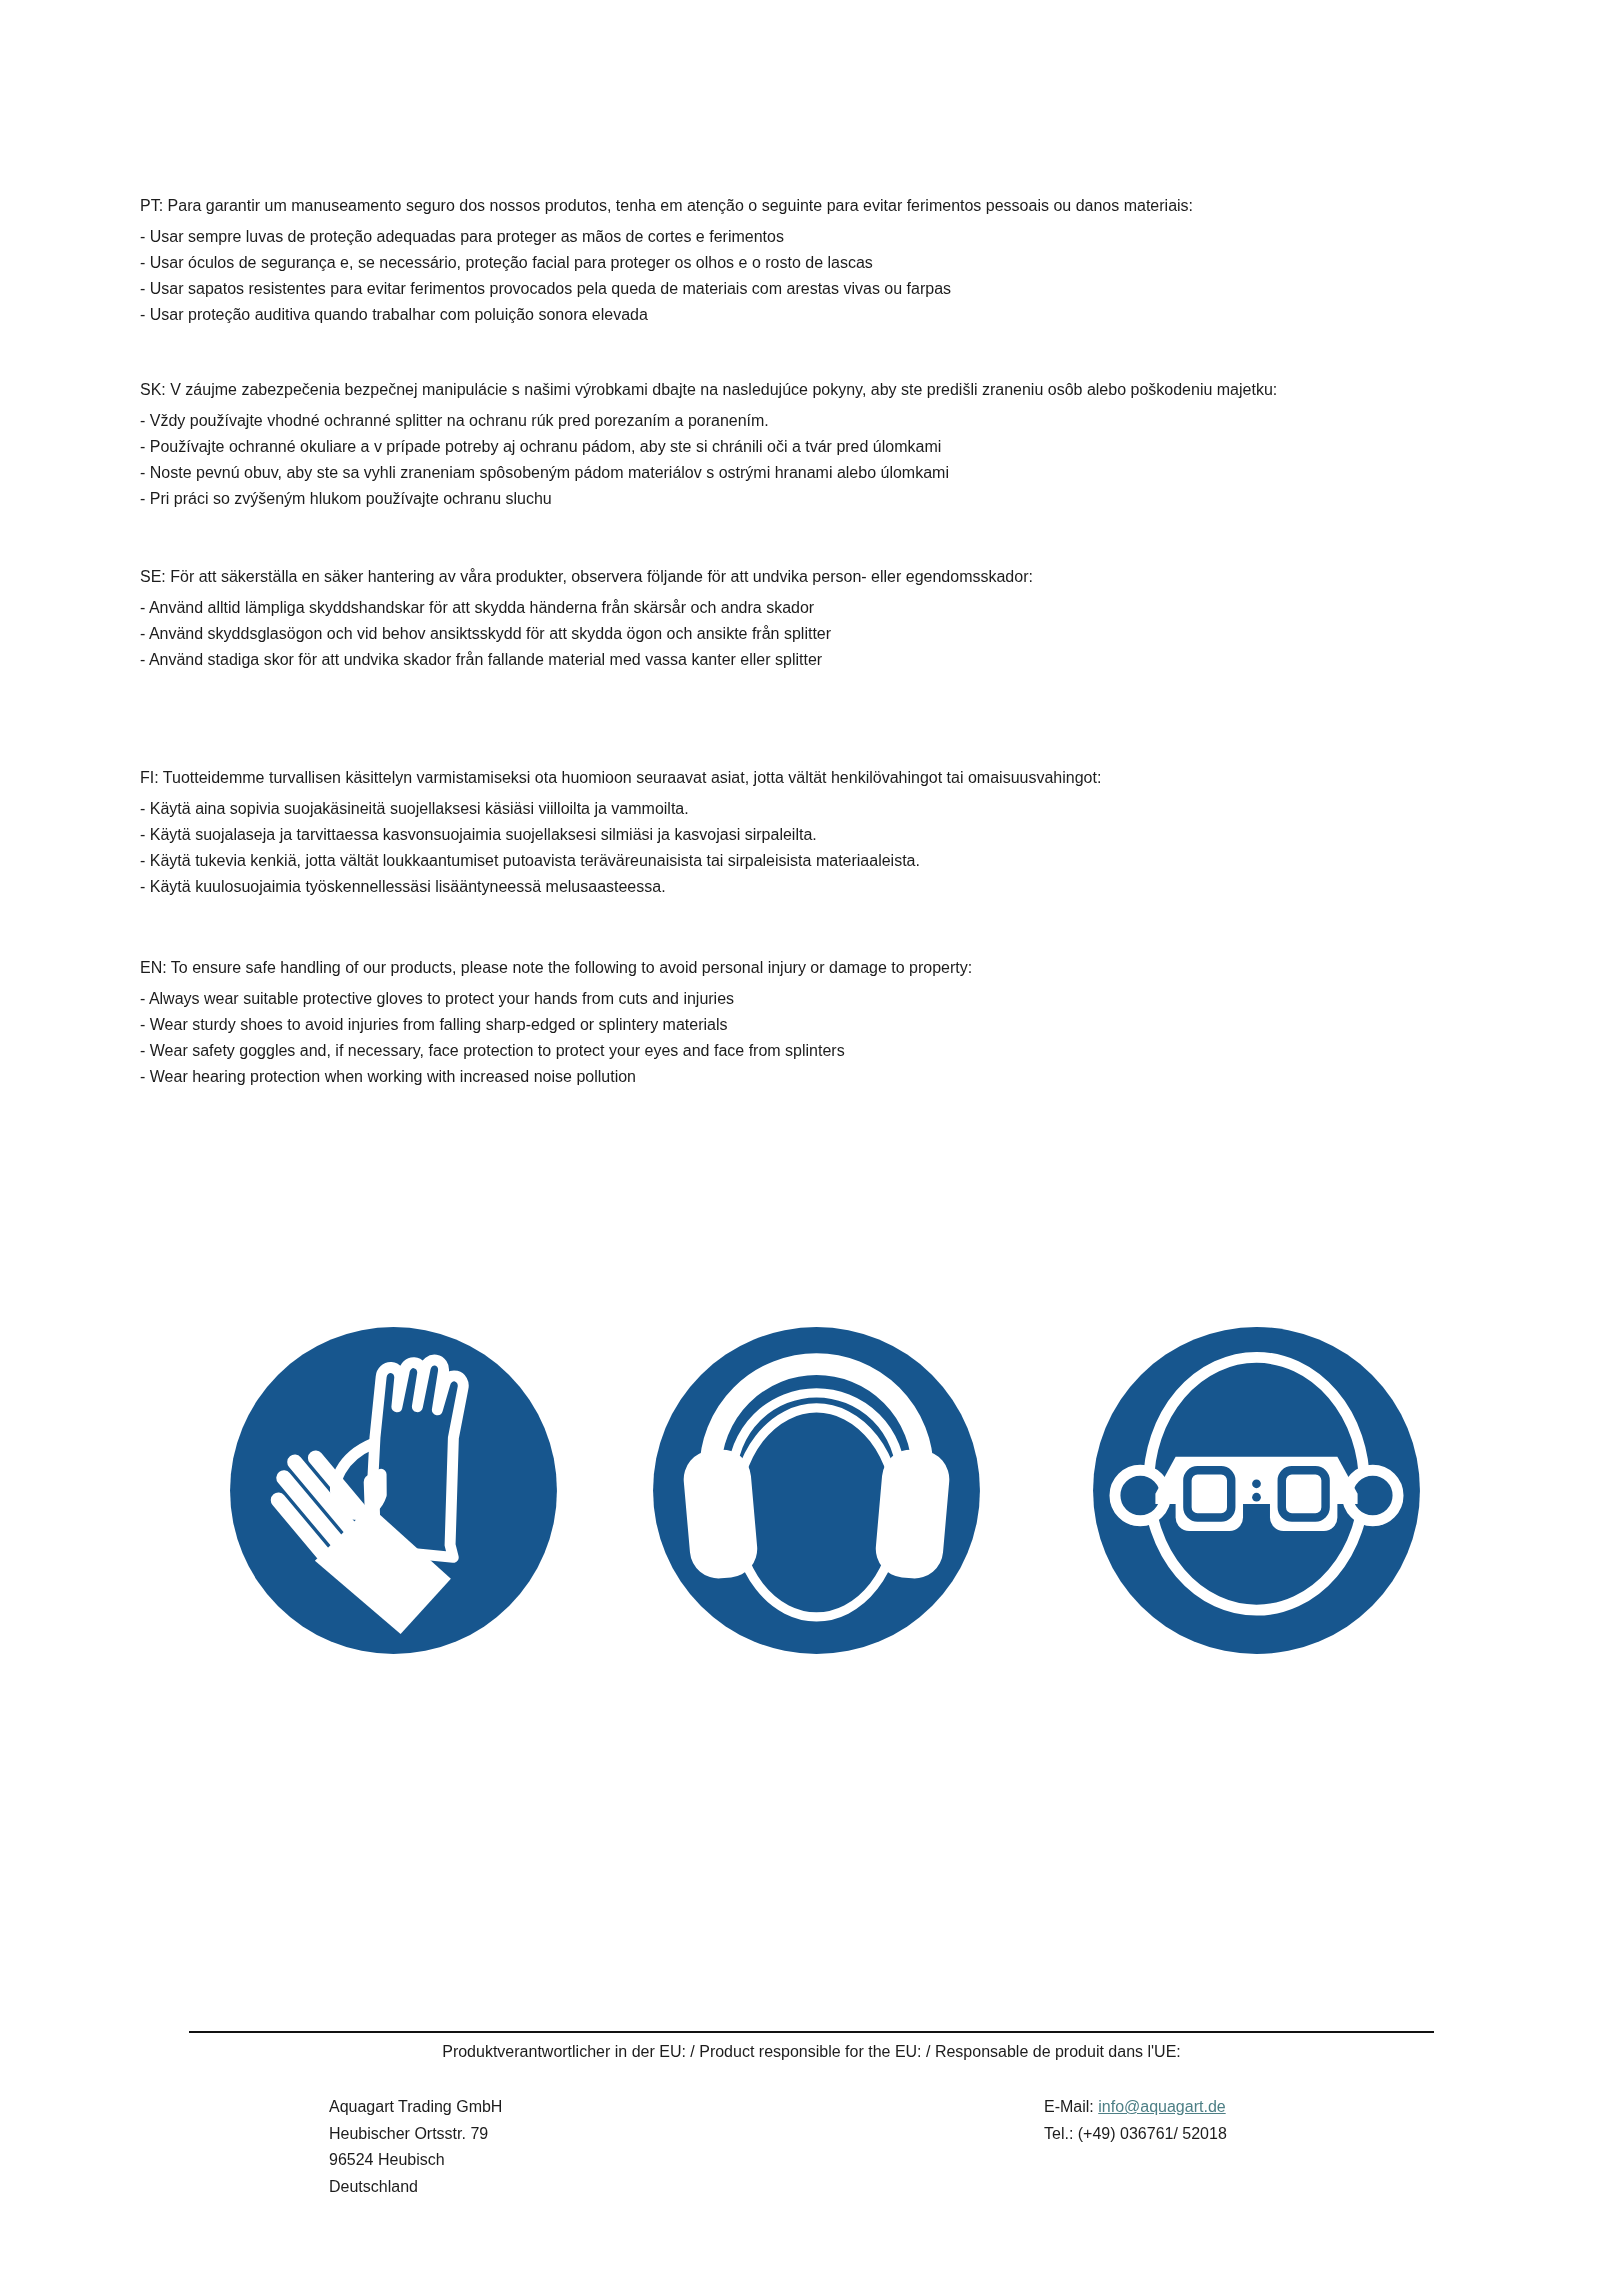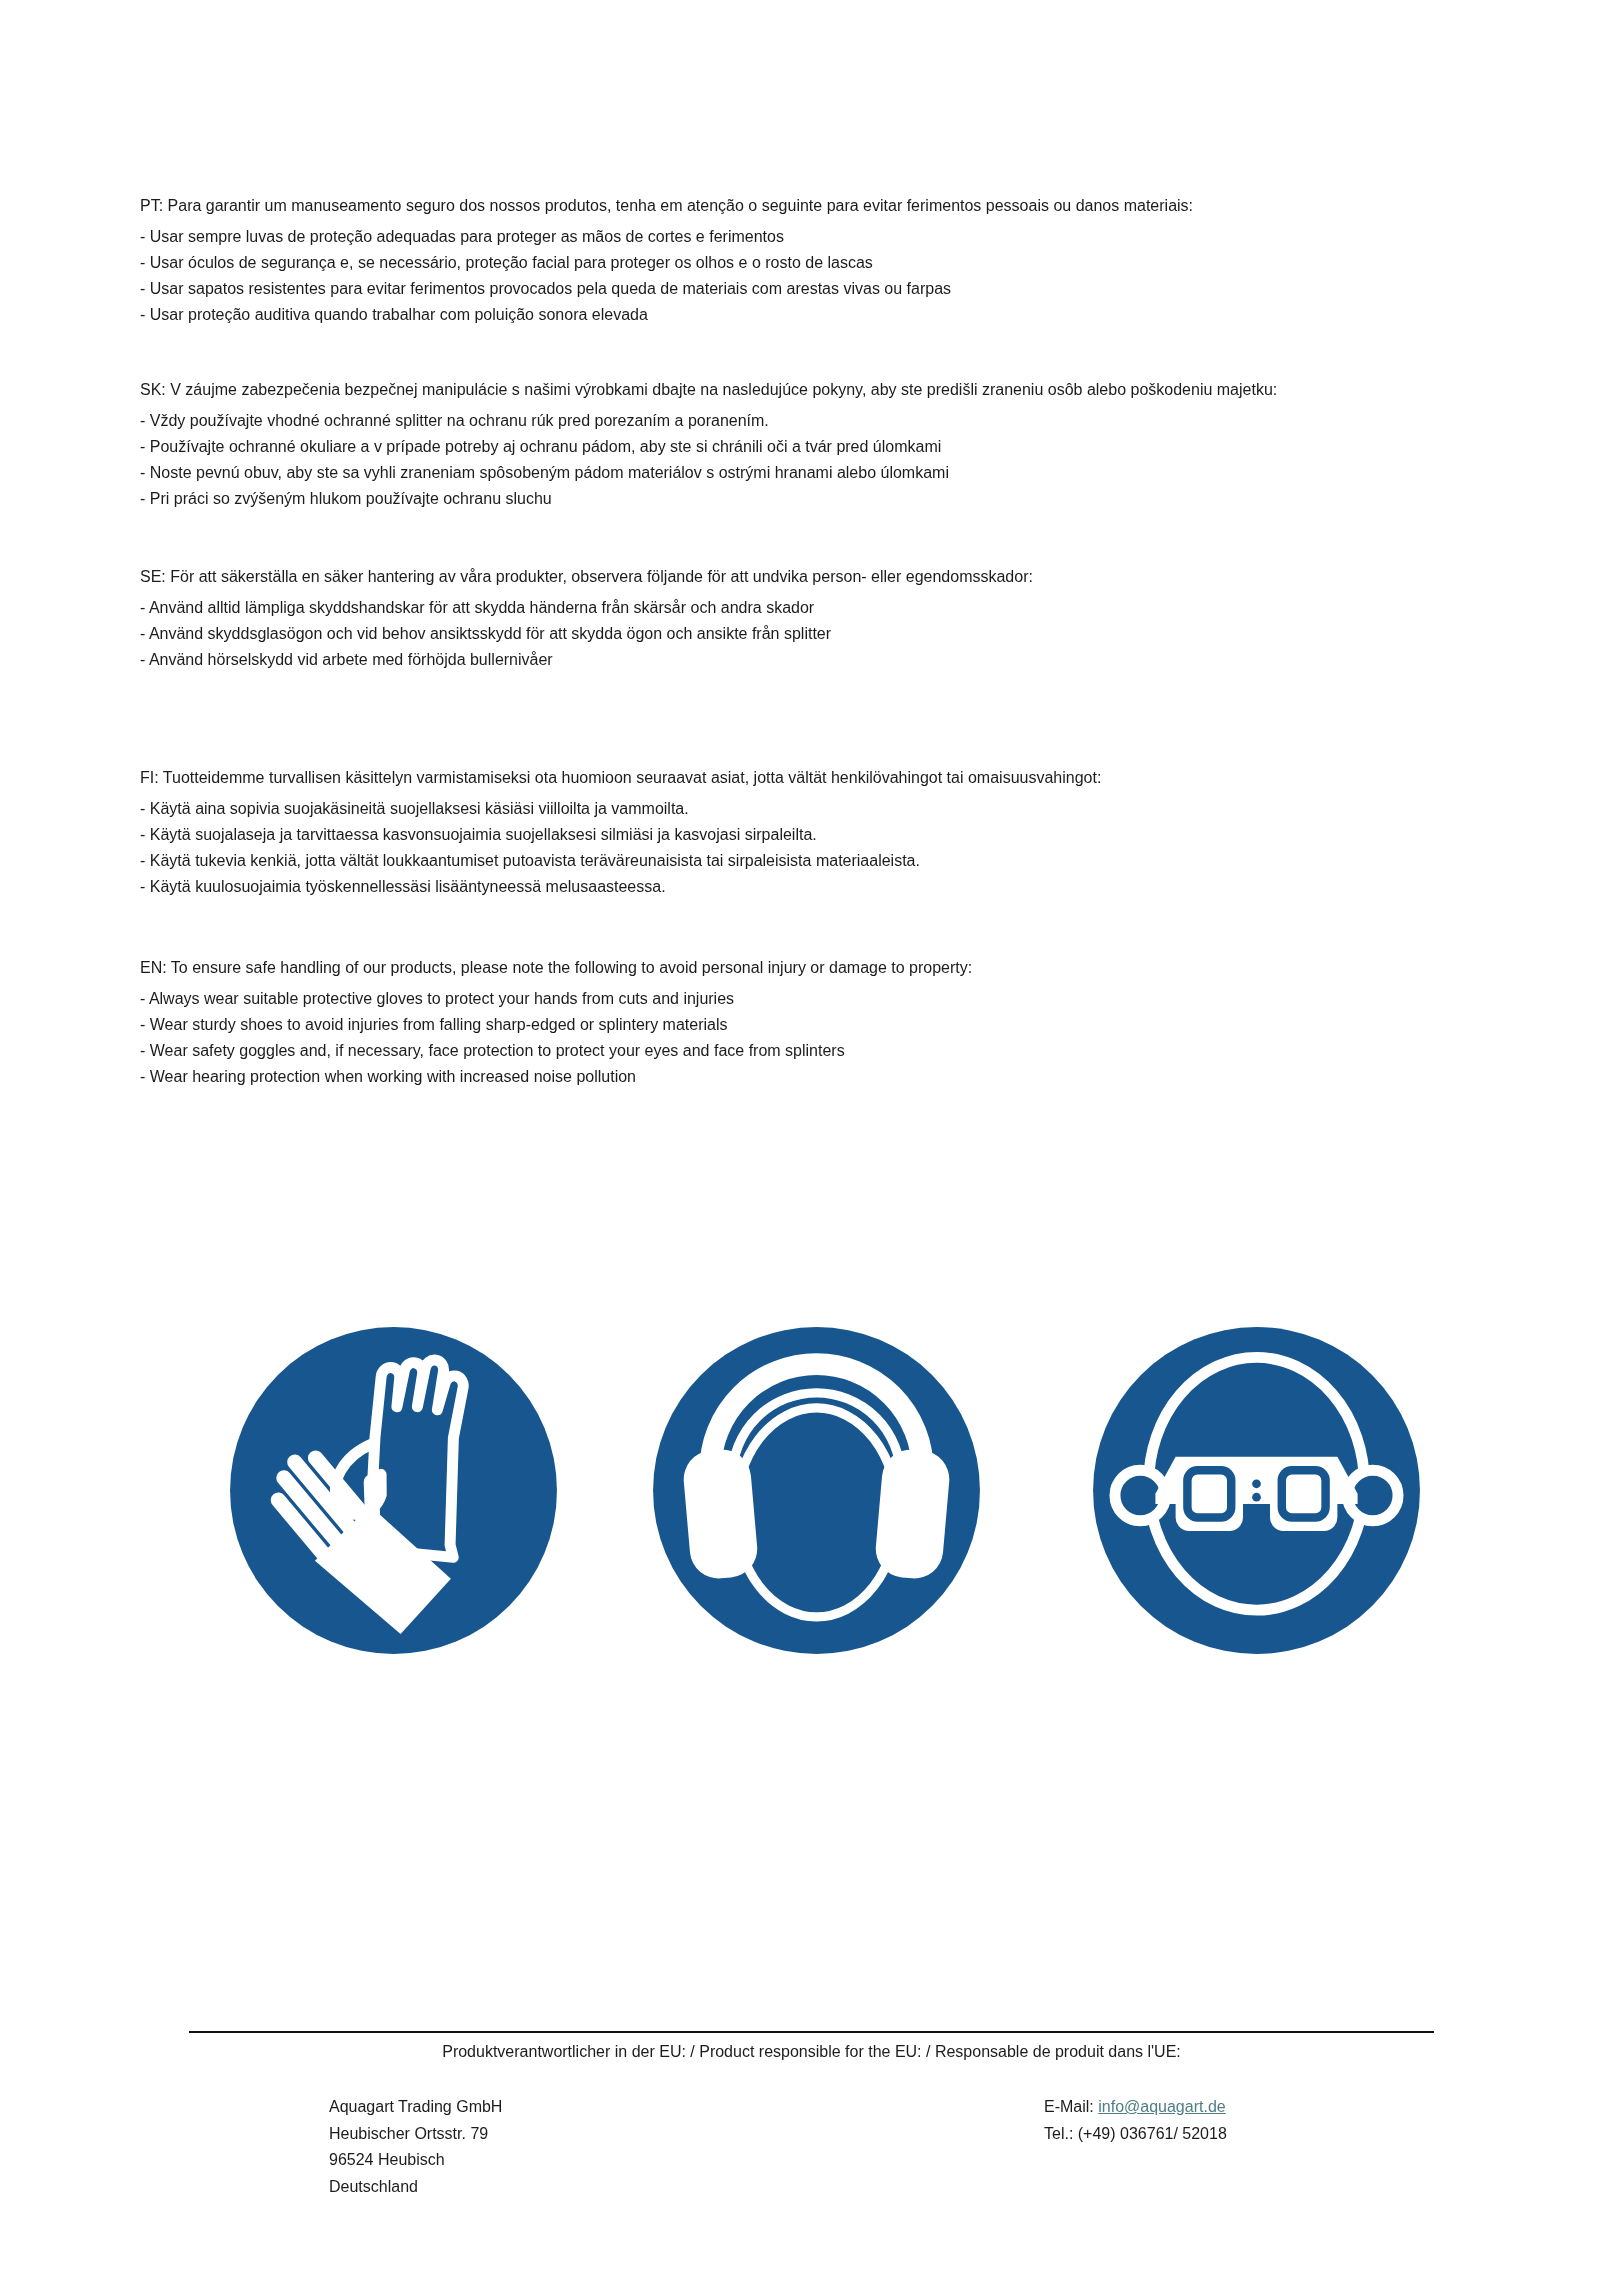--- a/index.html
+++ b/index.html
@@ -36,21 +36,21 @@
   <div>- Vždy používajte vhodné ochranné splitter na ochranu rúk pred porezaním a poranením.</div>
   <div>- Používajte ochranné okuliare a v prípade potreby aj ochranu pádom, aby ste si chránili oči a tvár pred úlomkami</div>
   <div>- Noste pevnú obuv, aby ste sa vyhli zraneniam spôsobeným pádom materiálov s ostrými hranami alebo úlomkami</div>
   <div>- Pri práci so zvýšeným hlukom používajte ochranu sluchu</div>
 </div>
 
 <div class="section s-se">
   <div class="heading">SE: För att säkerställa en säker hantering av våra produkter, observera följande för att undvika person- eller egendomsskador:</div>
   <div>- Använd alltid lämpliga skyddshandskar för att skydda händerna från skärsår och andra skador</div>
   <div>- Använd skyddsglasögon och vid behov ansiktsskydd för att skydda ögon och ansikte från splitter</div>
-  <div>- Använd hörselskydd vid arbete med förhöjda bullernivåer</div>
+  <div>- Använd stadiga skor för att undvika skador från fallande material med vassa kanter eller splitter</div>
 </div>
 
 <div class="section s-fi">
   <div class="heading">FI: Tuotteidemme turvallisen käsittelyn varmistamiseksi ota huomioon seuraavat asiat, jotta vältät henkilövahingot tai omaisuusvahingot:</div>
   <div>- Käytä aina sopivia suojakäsineitä suojellaksesi käsiäsi viilloilta ja vammoilta.</div>
   <div>- Käytä suojalaseja ja tarvittaessa kasvonsuojaimia suojellaksesi silmiäsi ja kasvojasi sirpaleilta.</div>
   <div>- Käytä tukevia kenkiä, jotta vältät loukkaantumiset putoavista teräväreunaisista tai sirpaleisista materiaaleista.</div>
   <div>- Käytä kuulosuojaimia työskennellessäsi lisääntyneessä melusaasteessa.</div>
 </div>
 

